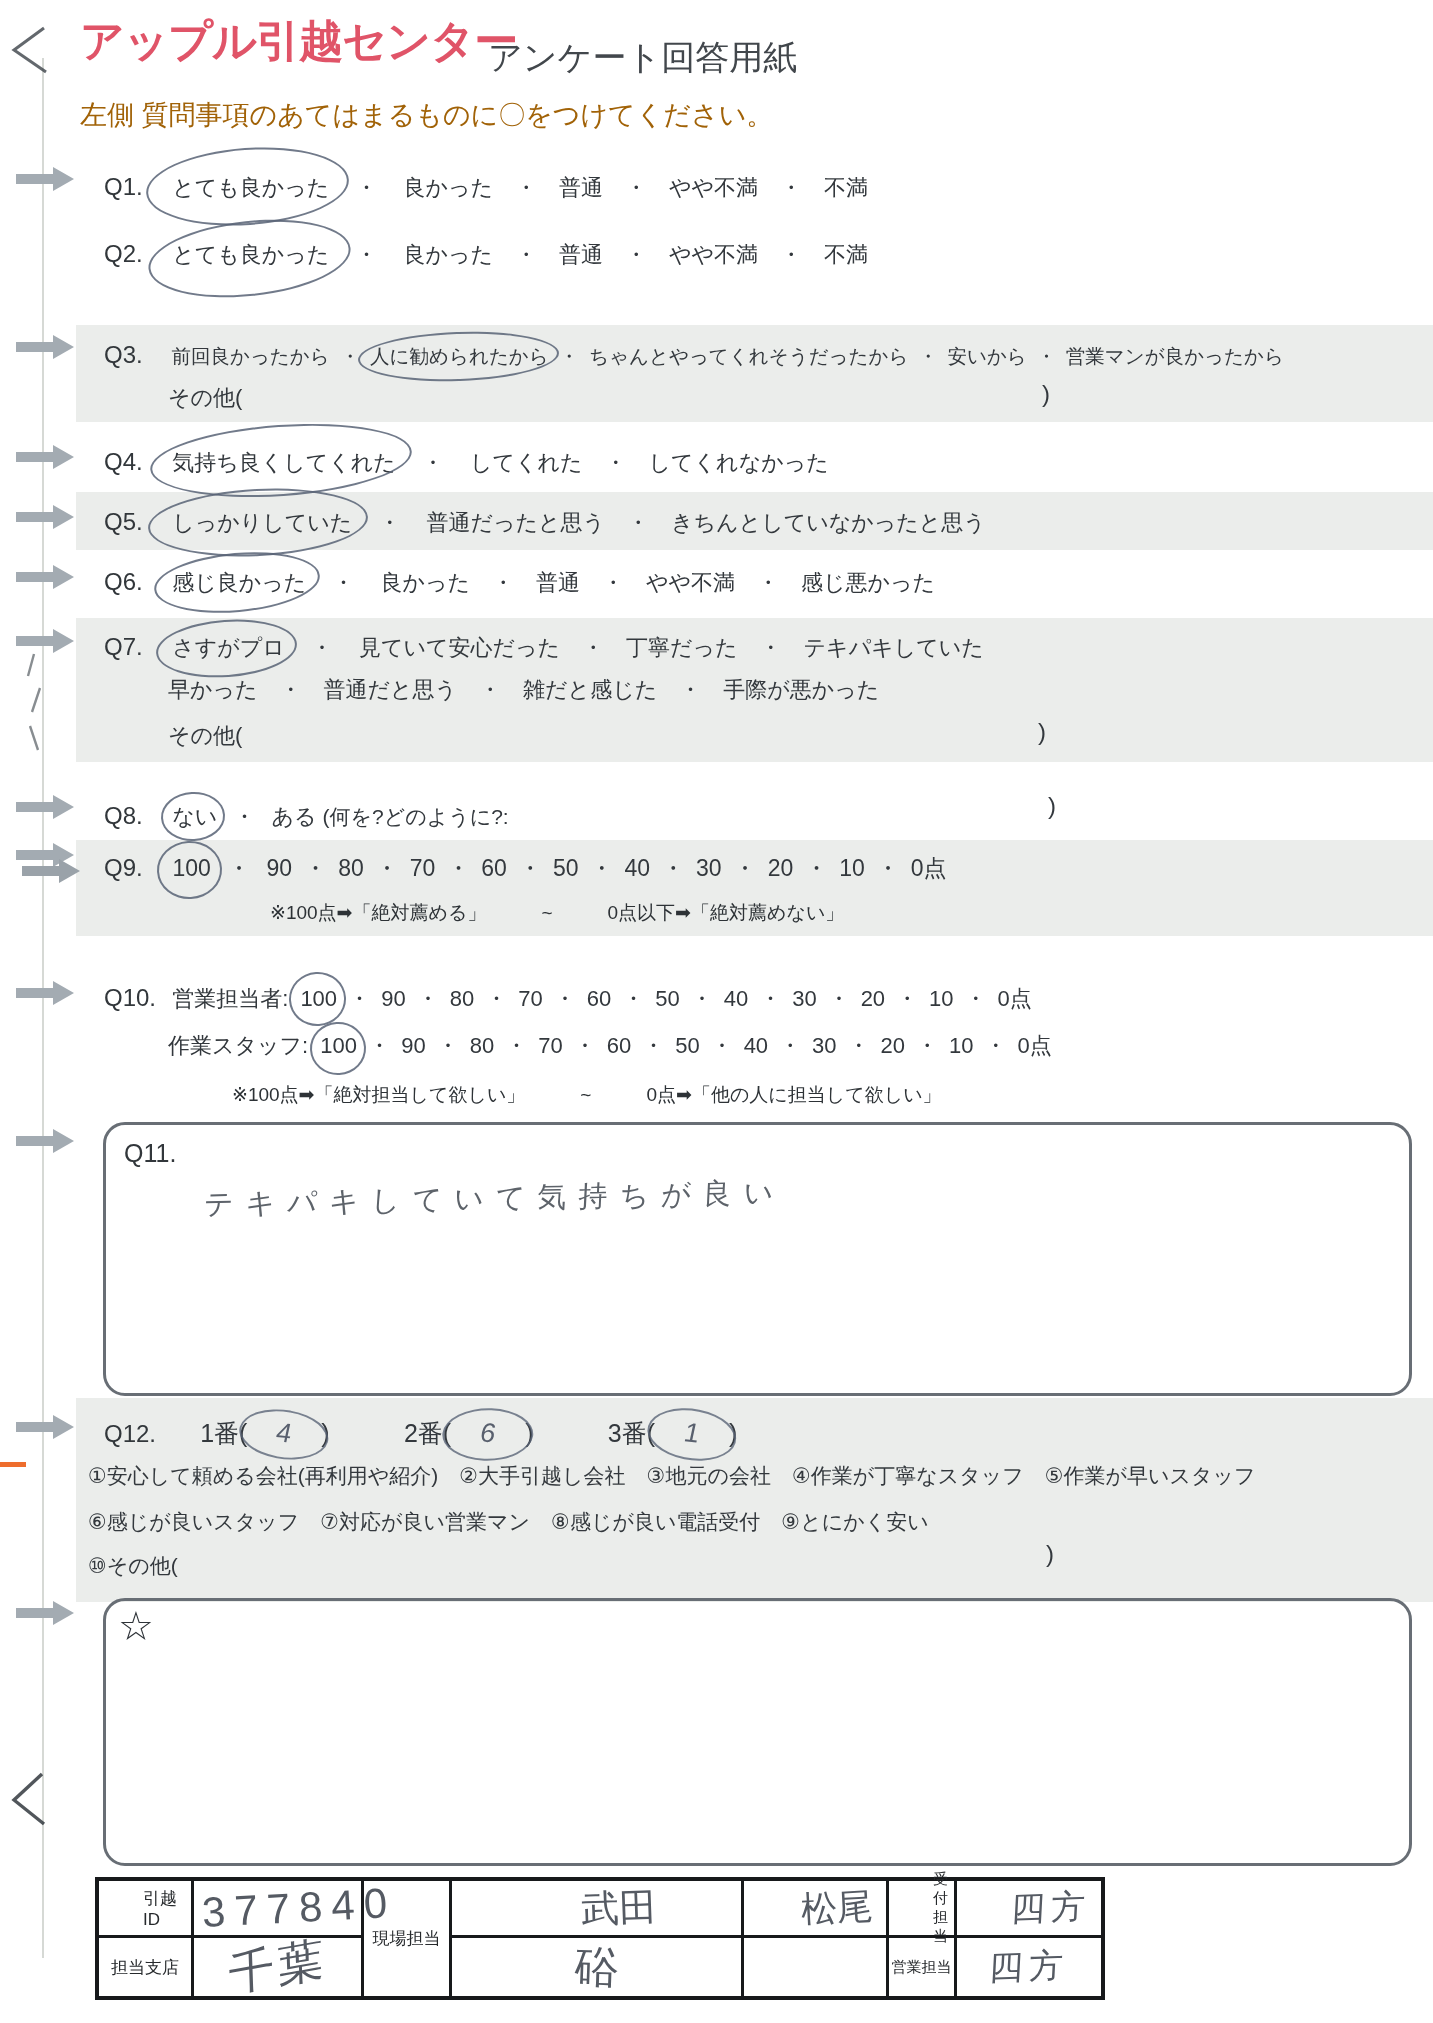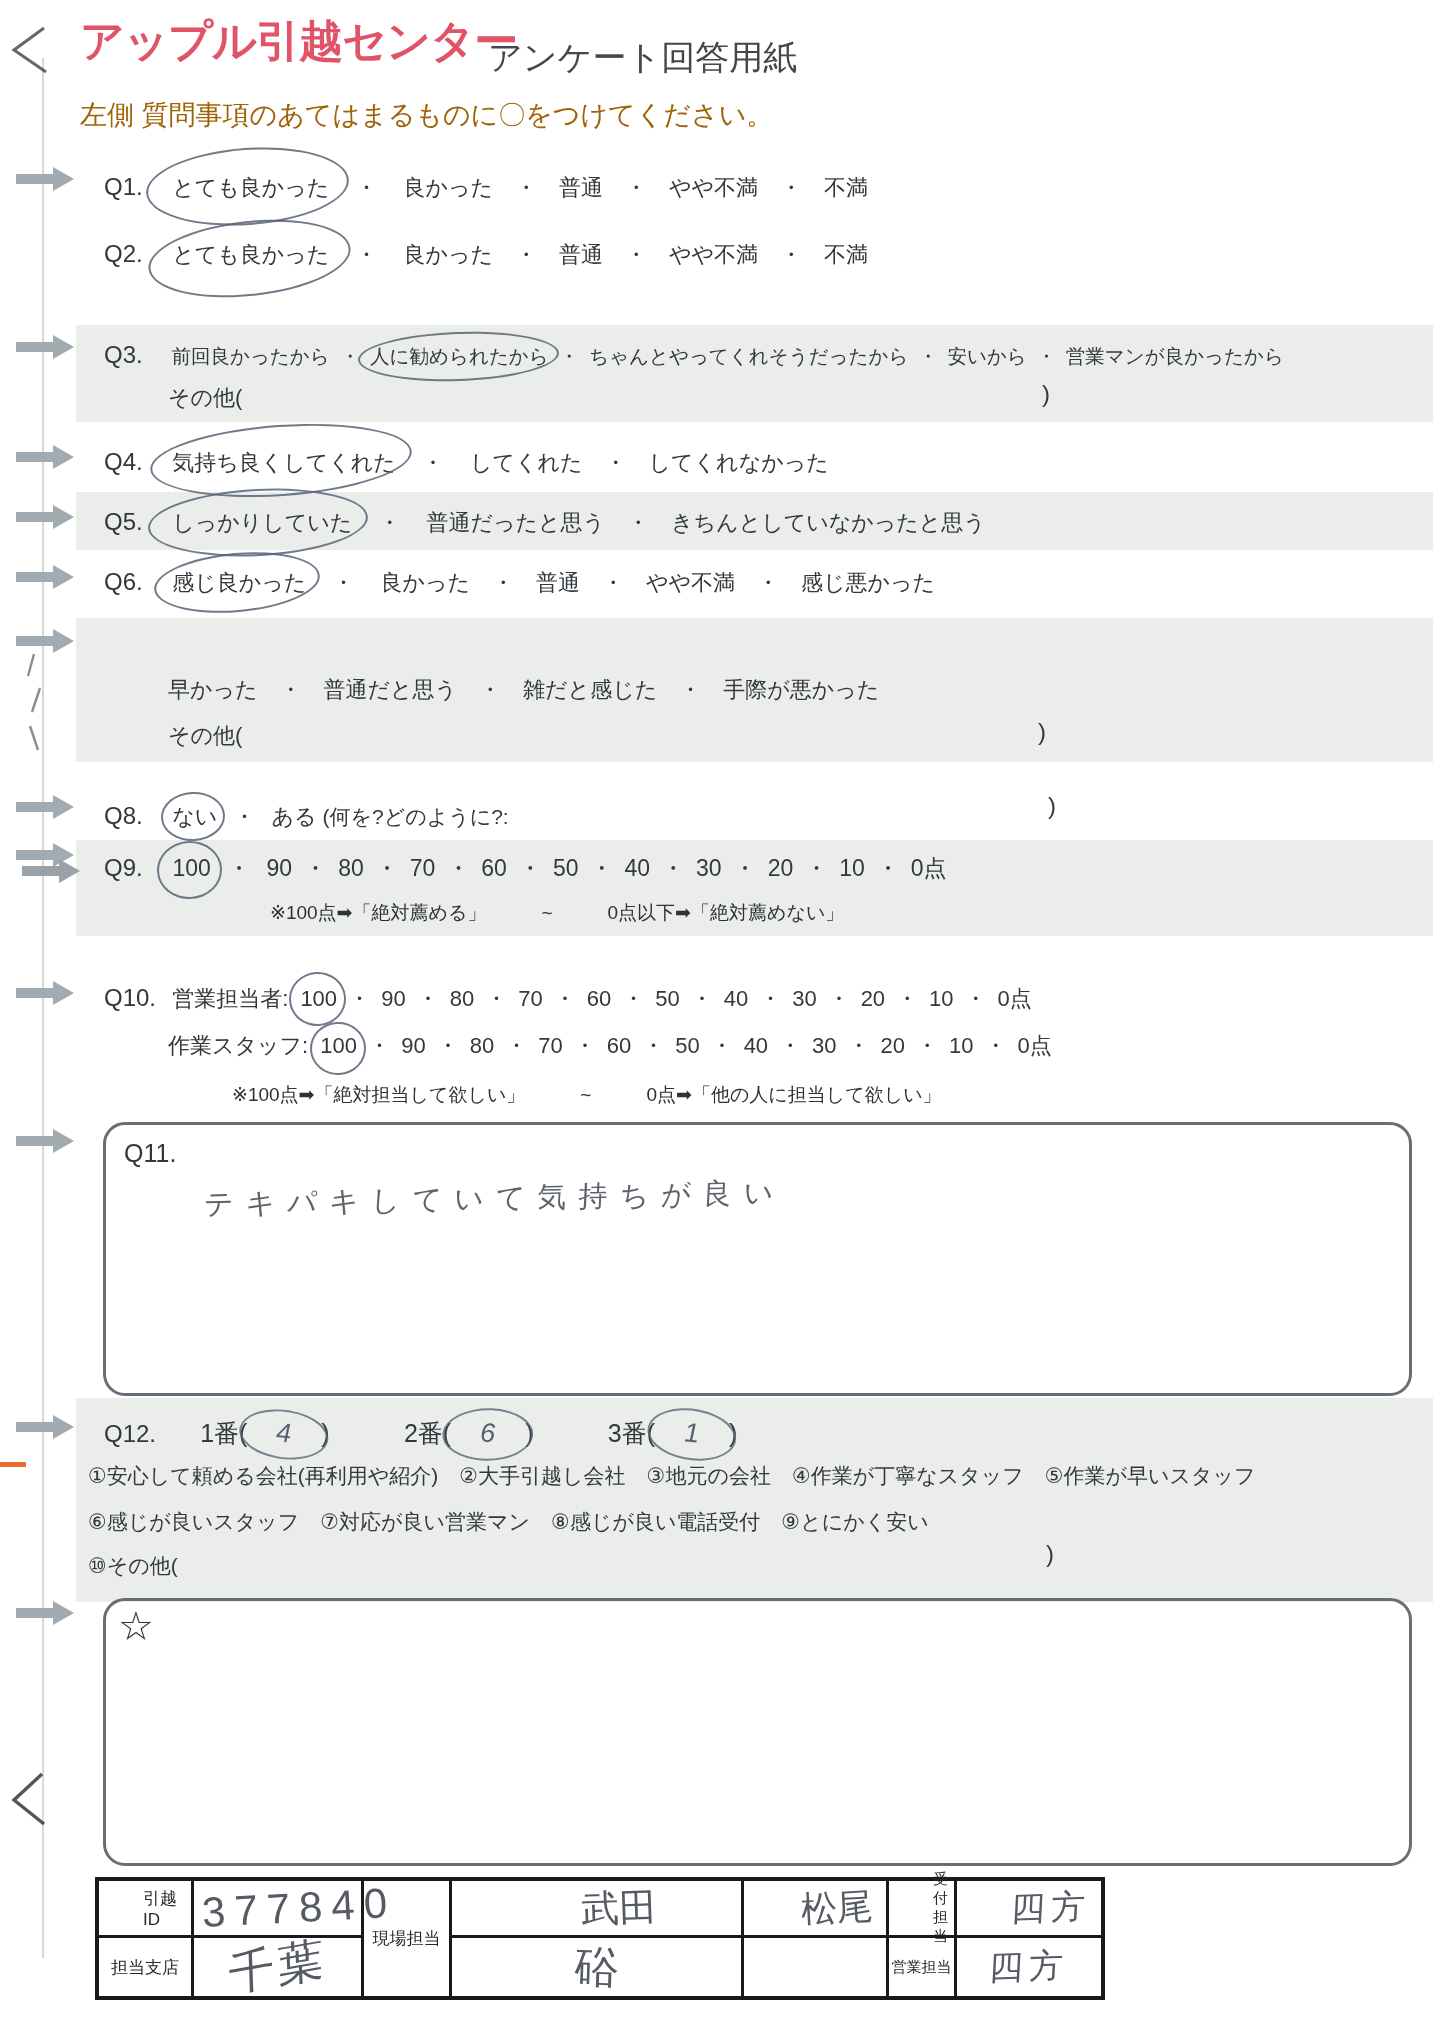--- a/index.html
+++ b/index.html
@@ -176,20 +176,26 @@
     <span>普通だったと思う ・ きちんとしていなかったと思う</span>
   </div>
 
   <div class="row" style="top:566px">
     <span class="qlabel">Q6.</span>
     <span class="cw" style="--l:-18px;--r:-14px;--t:-16px;--b:-14px;--rot:-5deg"><span>感じ良かった</span></span>
     <span class="sep">・</span>
     <span>良かった ・ 普通 ・ やや不満 ・ 感じ悪かった</span>
   </div>
 
+  <div class="row" style="top:631px">
+    <span class="qlabel">Q7.</span>
+    <span class="cw" style="--l:-16px;--r:-12px;--t:-14px;--b:-14px;--rot:-4deg"><span>さすがプロ</span></span>
+    <span class="sep">・</span>
+    <span>見ていて安心だった ・ 丁寧だった ・ テキパキしていた</span>
+  </div>
   <div class="row" style="top:676px;padding-left:64px">
     <span>早かった ・ 普通だと思う ・ 雑だと感じた ・ 手際が悪かった</span>
   </div>
   <div class="row" style="top:722px;padding-left:64px">
     <span>その他(</span>
   </div>
   <span class="close-paren" style="left:1038px;top:718px">)</span>
 
   <div class="row" style="top:800px">
     <span class="qlabel">Q8.</span>

